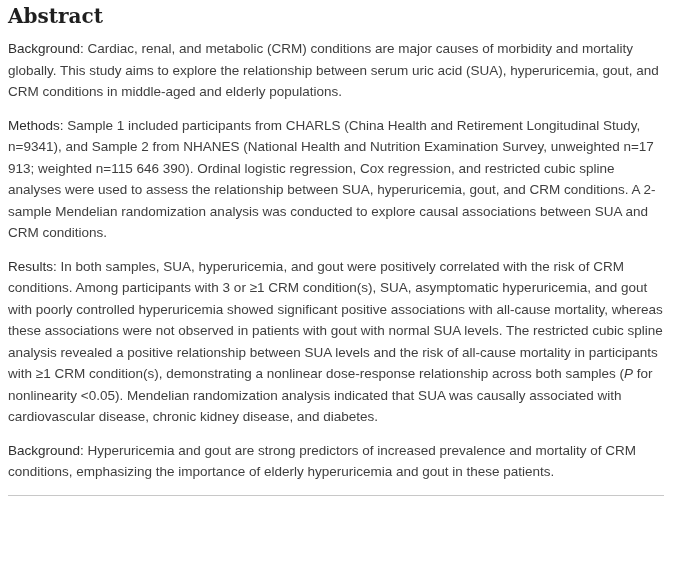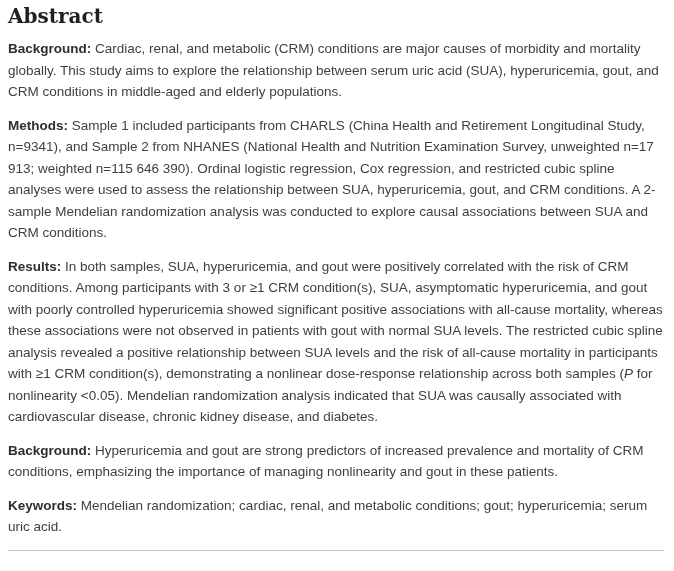--- a/index.html
+++ b/index.html
@@ -34,21 +34,21 @@
     color: var(--heading-color);
     margin: 0 0 9px 0;
   }
   .para {
     font-size: 13.5px;
     line-height: 21.5px;
     color: var(--text-color);
     margin: 0 0 12px 0;
   }
   .label {
-    font-weight: 700;
+    font-weight: 400;
     color: var(--label-color);
   }
   .italic { font-style: italic; }
   .divider {
     border: none;
     border-top: 1px solid var(--divider-color);
     margin: 2px 0 0 0;
     width: 100%;
   }
 </style>
@@ -58,19 +58,18 @@
 <div class="page">
 
   <h1 class="abstract-title">Abstract</h1>
 
   <p class="para"><span class="label">Background:</span><span> Cardiac, renal, and metabolic (CRM) conditions are major causes of morbidity and mortality globally. This study aims to explore the relationship between serum uric acid (SUA), hyperuricemia, gout, and CRM conditions in middle-aged and elderly populations.</span></p>
 
   <p class="para"><span class="label">Methods:</span><span> Sample 1 included participants from CHARLS (China Health and Retirement Longitudinal Study, n=9341), and Sample 2 from NHANES (National Health and Nutrition Examination Survey, unweighted n=17 913; weighted n=115 646 390). Ordinal logistic regression, Cox regression, and restricted cubic spline analyses were used to assess the relationship between SUA, hyperuricemia, gout, and CRM conditions. A 2-sample Mendelian randomization analysis was conducted to explore causal associations between SUA and CRM conditions.</span></p>
 
   <p class="para"><span class="label">Results:</span><span> In both samples, SUA, hyperuricemia, and gout were positively correlated with the risk of CRM conditions. Among participants with 3 or ≥1 CRM condition(s), SUA, asymptomatic hyperuricemia, and gout with poorly controlled hyperuricemia showed significant positive associations with all-cause mortality, whereas these associations were not observed in patients with gout with normal SUA levels. The restricted cubic spline analysis revealed a positive relationship between SUA levels and the risk of all-cause mortality in participants with ≥1 CRM condition(s), demonstrating a nonlinear dose-response relationship across both samples (</span><span class="italic">P</span><span> for nonlinearity &lt;0.05). Mendelian randomization analysis indicated that SUA was causally associated with cardiovascular disease, chronic kidney disease, and diabetes.</span></p>
 
-  <p class="para"><span class="label">Background:</span><span> Hyperuricemia and gout are strong predictors of increased prevalence and mortality of CRM conditions, emphasizing the importance of managing nonlinearity and gout in these patients.</span></p>
+  <p class="para"><span class="label">Background:</span><span> Hyperuricemia and gout are strong predictors of increased prevalence and mortality of CRM conditions, emphasizing the importance of elderly hyperuricemia and gout in these patients.</span></p>
 
-  <p class="para"><span class="label">Keywords:</span><span> Mendelian randomization; cardiac, renal, and metabolic conditions; gout; hyperuricemia; serum uric acid.</span></p>
 
   <hr class="divider">
 
 </div>
 
 </body></html>

